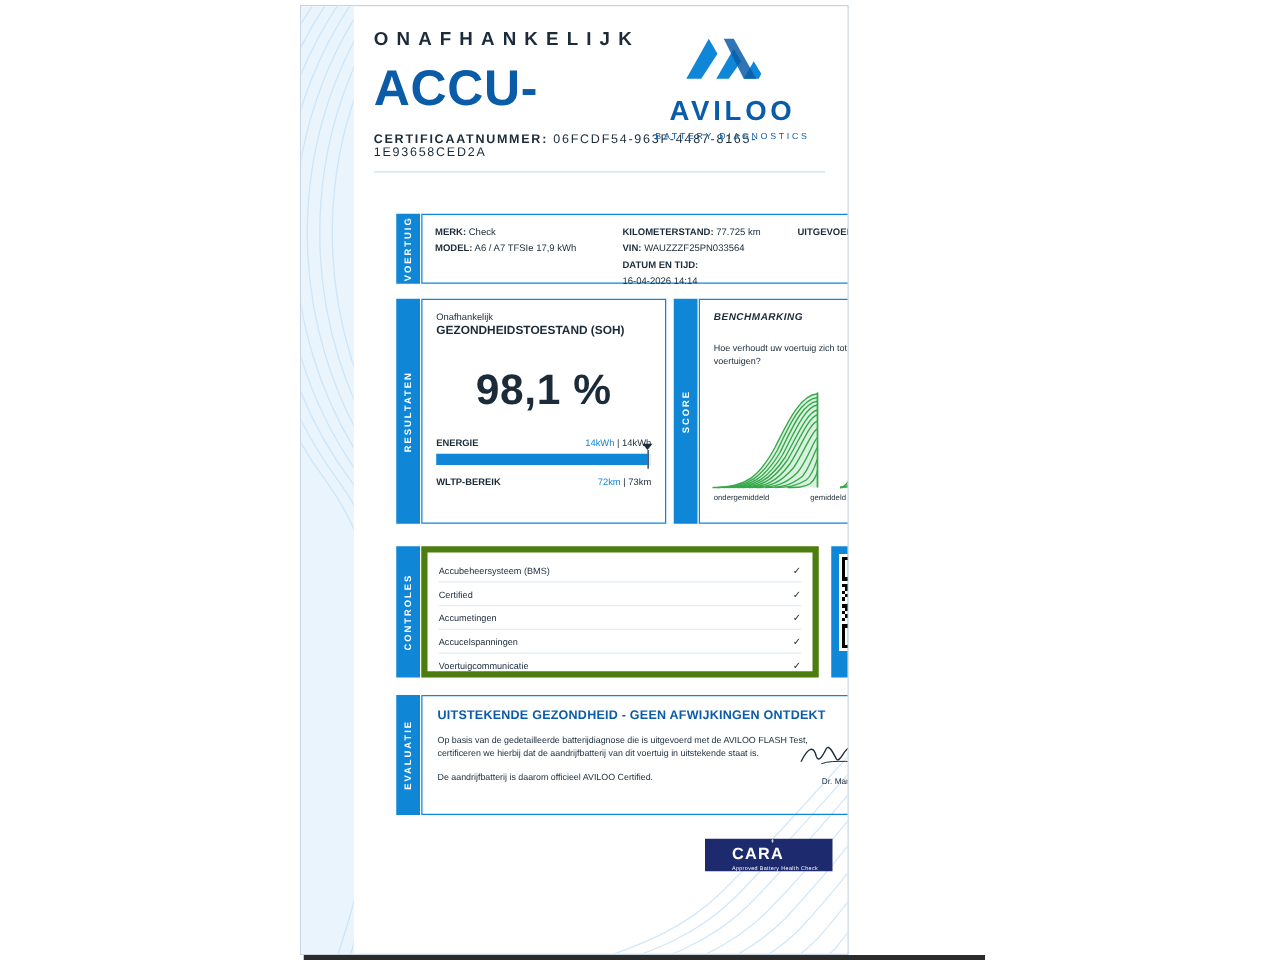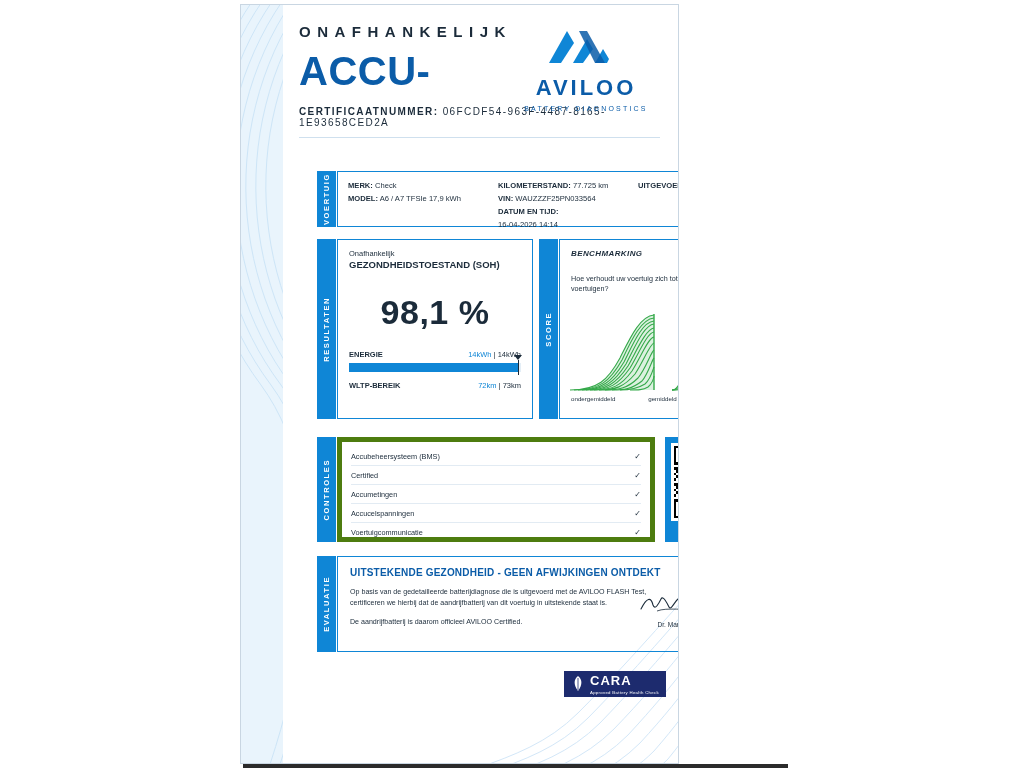--- a/index.html
+++ b/index.html
@@ -192,21 +192,21 @@
   .eval-p2 { margin-top: 9px; }
   .sign {
     position: absolute; right: 14px; top: 34px; width: 118px; text-align: center;
   }
   .sign-name { font-size: 6.6px; margin-top: 2px;}
 
   
   .cara {
     position: absolute; left: 323px; top: 666px;
     width: 102px; height: 26px; background: #1d2b6e; color: #fff;
-    display: flex; align-items: center; padding-left: 6px;
+    display: flex; align-items: center; padding-left: 6px; flex-direction: column;
   }
   .cara-txt { font-size: 13px; font-weight: 700; letter-spacing: 1px;}
   .cara-sub { font-size: 4.3px; letter-spacing: .3px; margin-top: 2px;}
 </style>
 </head>
 <body>
 
 <div class="page-wrap">
 
   <div class="sheet-shadow"></div>

